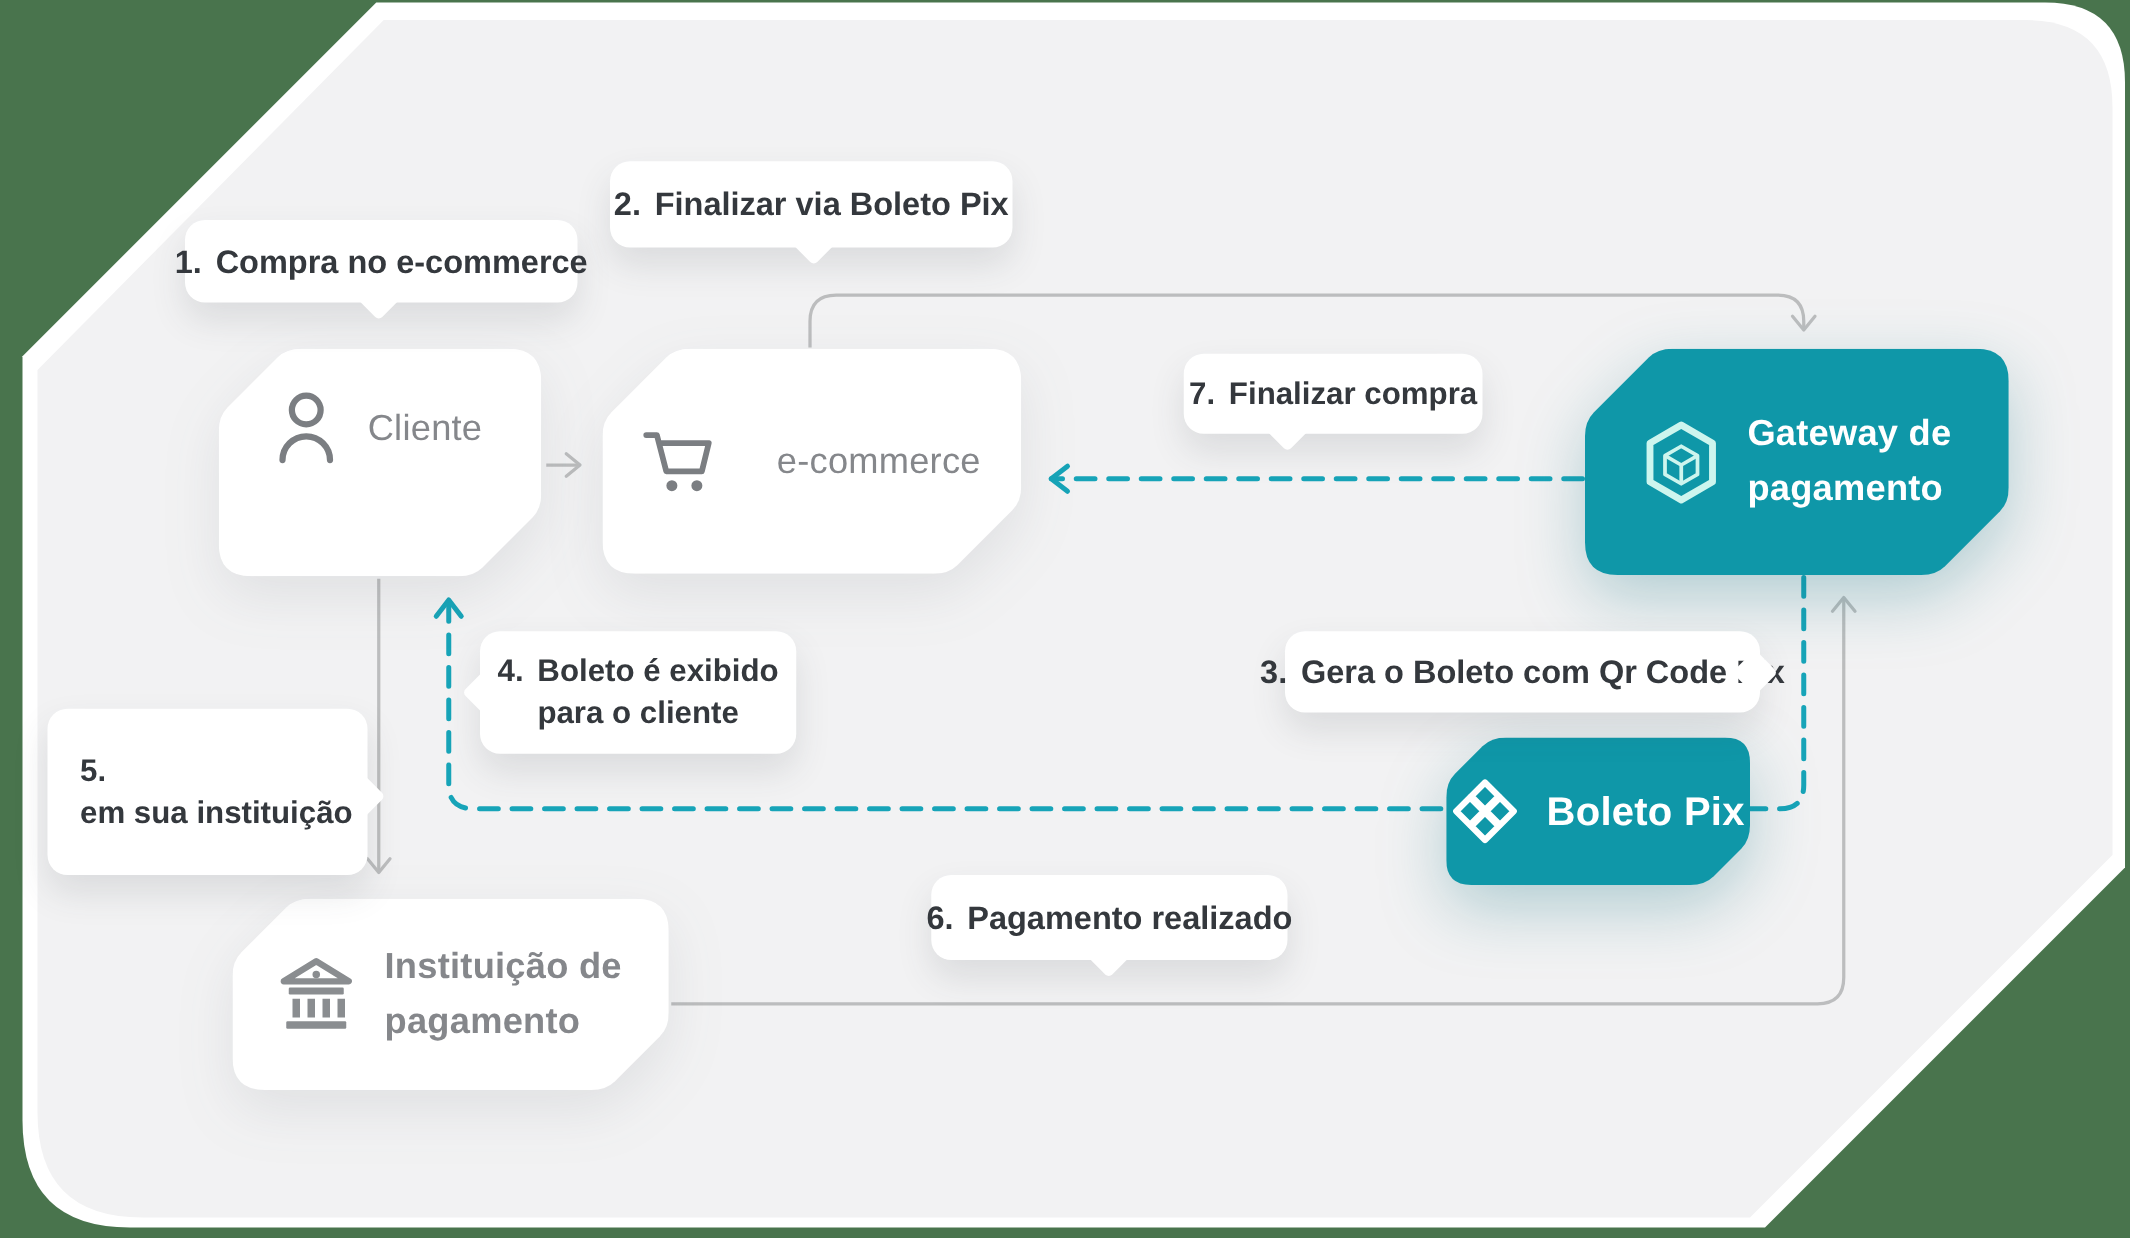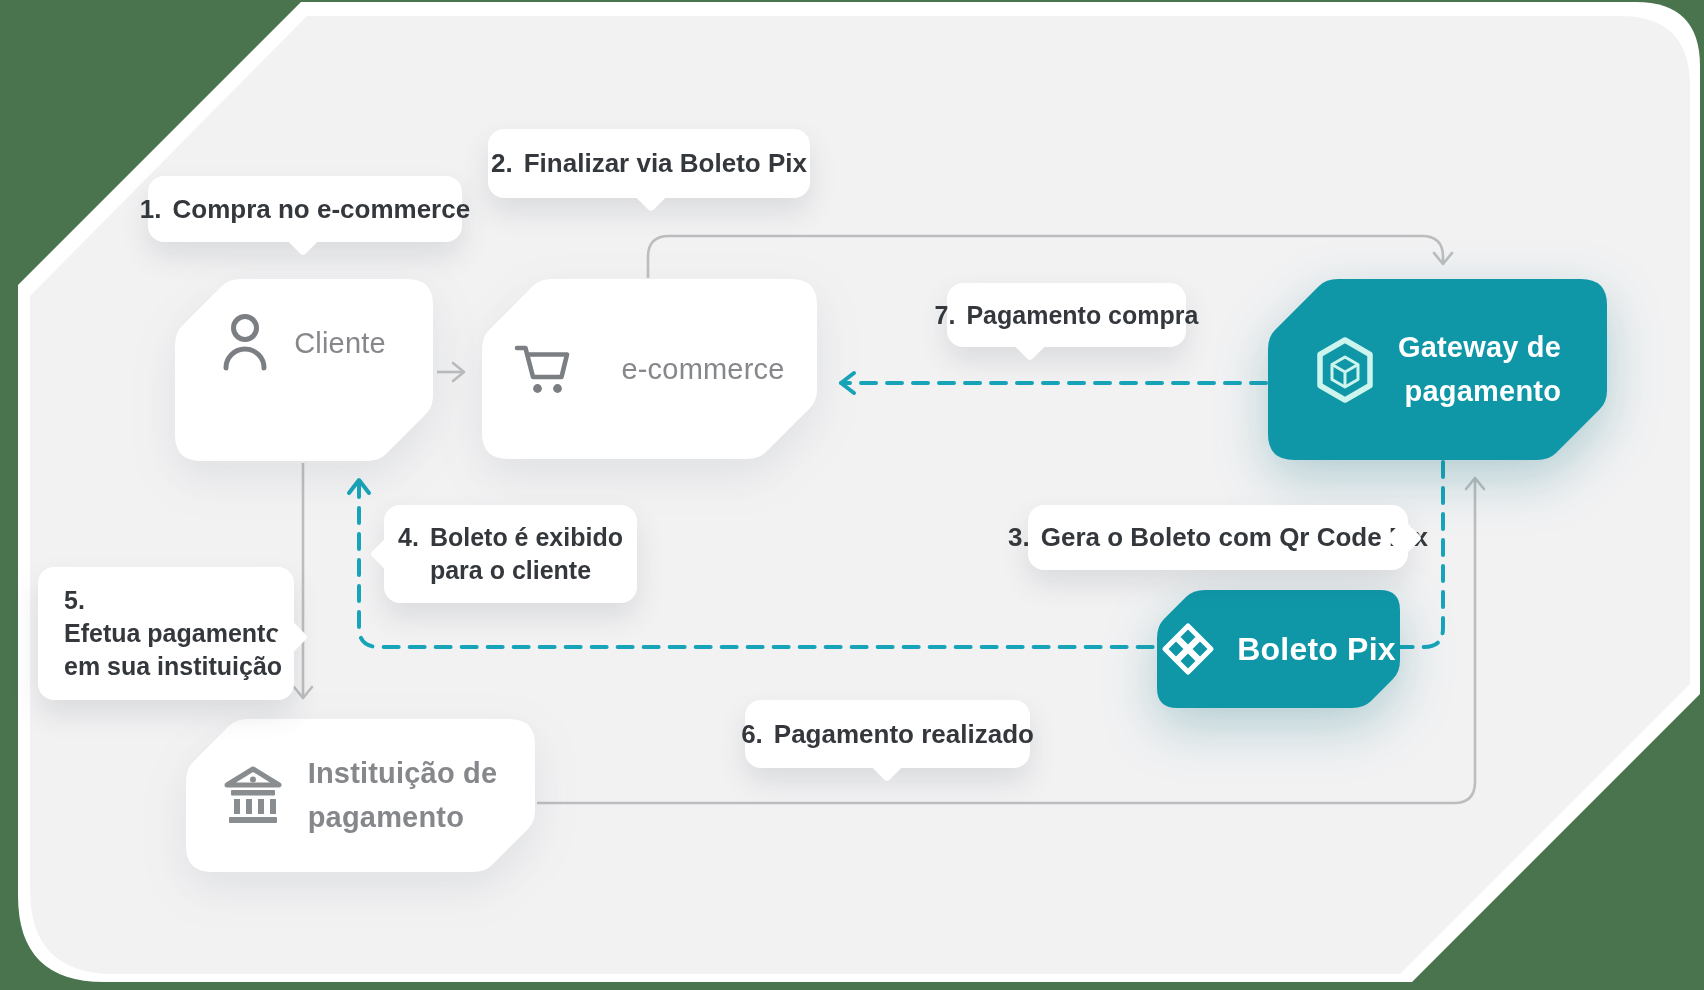--- a/index.html
+++ b/index.html
@@ -6,21 +6,21 @@
   .canvas{position:relative;width:1704px;height:990px;overflow:hidden;
           font-family:"Liberation Sans", sans-serif;}
   .bg{position:absolute;left:0;top:0;}
 
   
   .node{position:absolute;}
   .node .shape{position:absolute;left:0;top:0;filter:drop-shadow(0 16px 22px rgba(70,80,90,.10));}
   .node.teal .shape{filter:drop-shadow(0 18px 26px rgba(10,110,125,.28));}
   .node .content{position:absolute;inset:0;display:flex;align-items:center;justify-content:center;}
   .node .label{font-size:29px;color:#85878b;letter-spacing:.2px;}
-  .node.teal .label{color:#ffffff;font-weight:700;text-align:right;}
+  .node.teal .label{color:#ffffff;font-weight:700;}
   .label.twoline{line-height:1.5;}
   .icon{display:flex;align-items:center;justify-content:center;}
 
   
   .bubble{position:absolute;background:#ffffff;border-radius:16px;
           box-shadow:0 14px 28px rgba(60,70,80,.13);
           display:flex;flex-direction:column;align-items:center;justify-content:center;
           color:#34383d;font-weight:700;font-size:26px;}
   .bubble .bline{display:flex;align-items:baseline;white-space:nowrap;line-height:1.32;}
   .bubble .num{margin-right:11px;}
@@ -184,34 +184,33 @@
         <span>Boleto é exibido</span>
       </div>
     <div class="bline">para o cliente</div>
     <div class="tail left" style="top:36px;"></div>
   </div>
 
   <div class="bubble align-left" style="left:38px;top:567px;width:230px;height:133px;font-size:25px;">
     <div class="bline">
         <span class="num">5.</span>
       </div>
-    <div class="bline">Efetua pagamento</div>
     <div class="bline">em sua instituição</div>
     <div class="tail right" style="top:57px;"></div>
   </div>
 
   <div class="bubble" style="left:745px;top:700px;width:285px;height:68px;">
     <div class="bline">
         <span class="num">6.</span>
         <span>Pagamento realizado</span>
       </div>
     <div class="tail bottom" style="left:129px;"></div>
   </div>
 
   <div class="bubble" style="left:947px;top:283px;width:239px;height:64px;font-size:25px;">
     <div class="bline">
         <span class="num">7.</span>
-        <span>Pagamento compra</span>
+        <span>Finalizar compra</span>
       </div>
     <div class="tail bottom" style="left:70px;"></div>
   </div>
 
 </div>
 
 </body></html>

